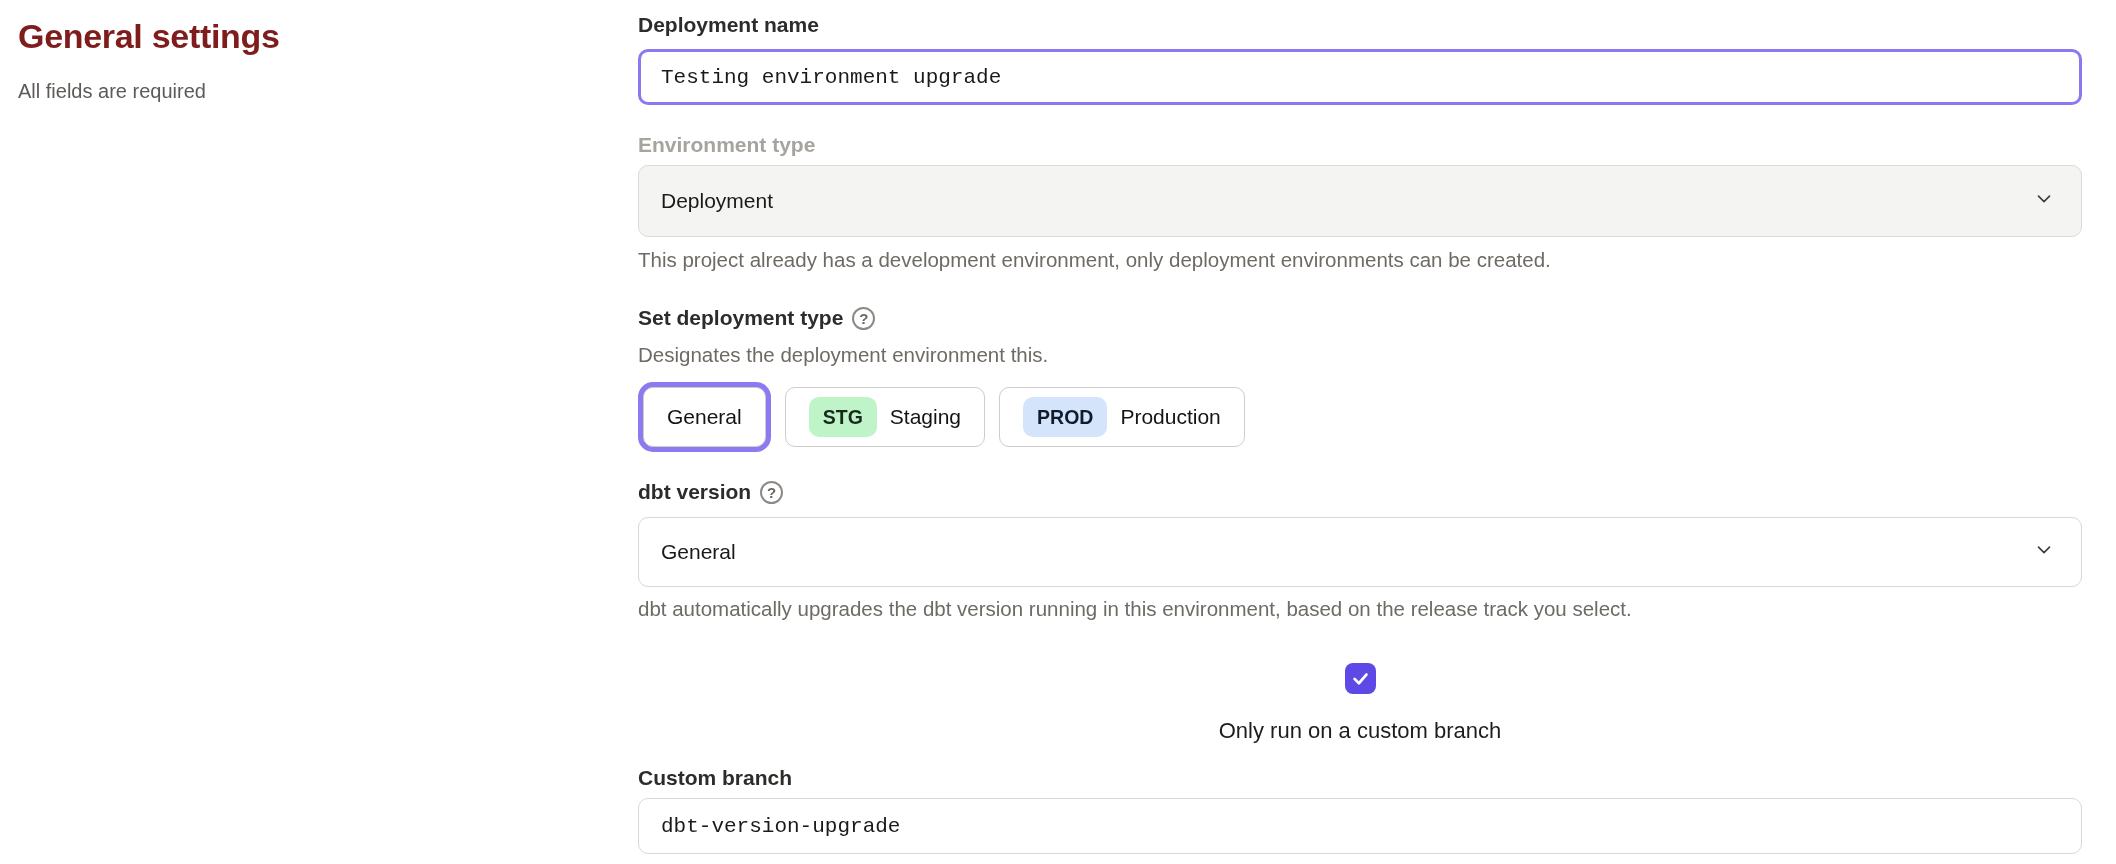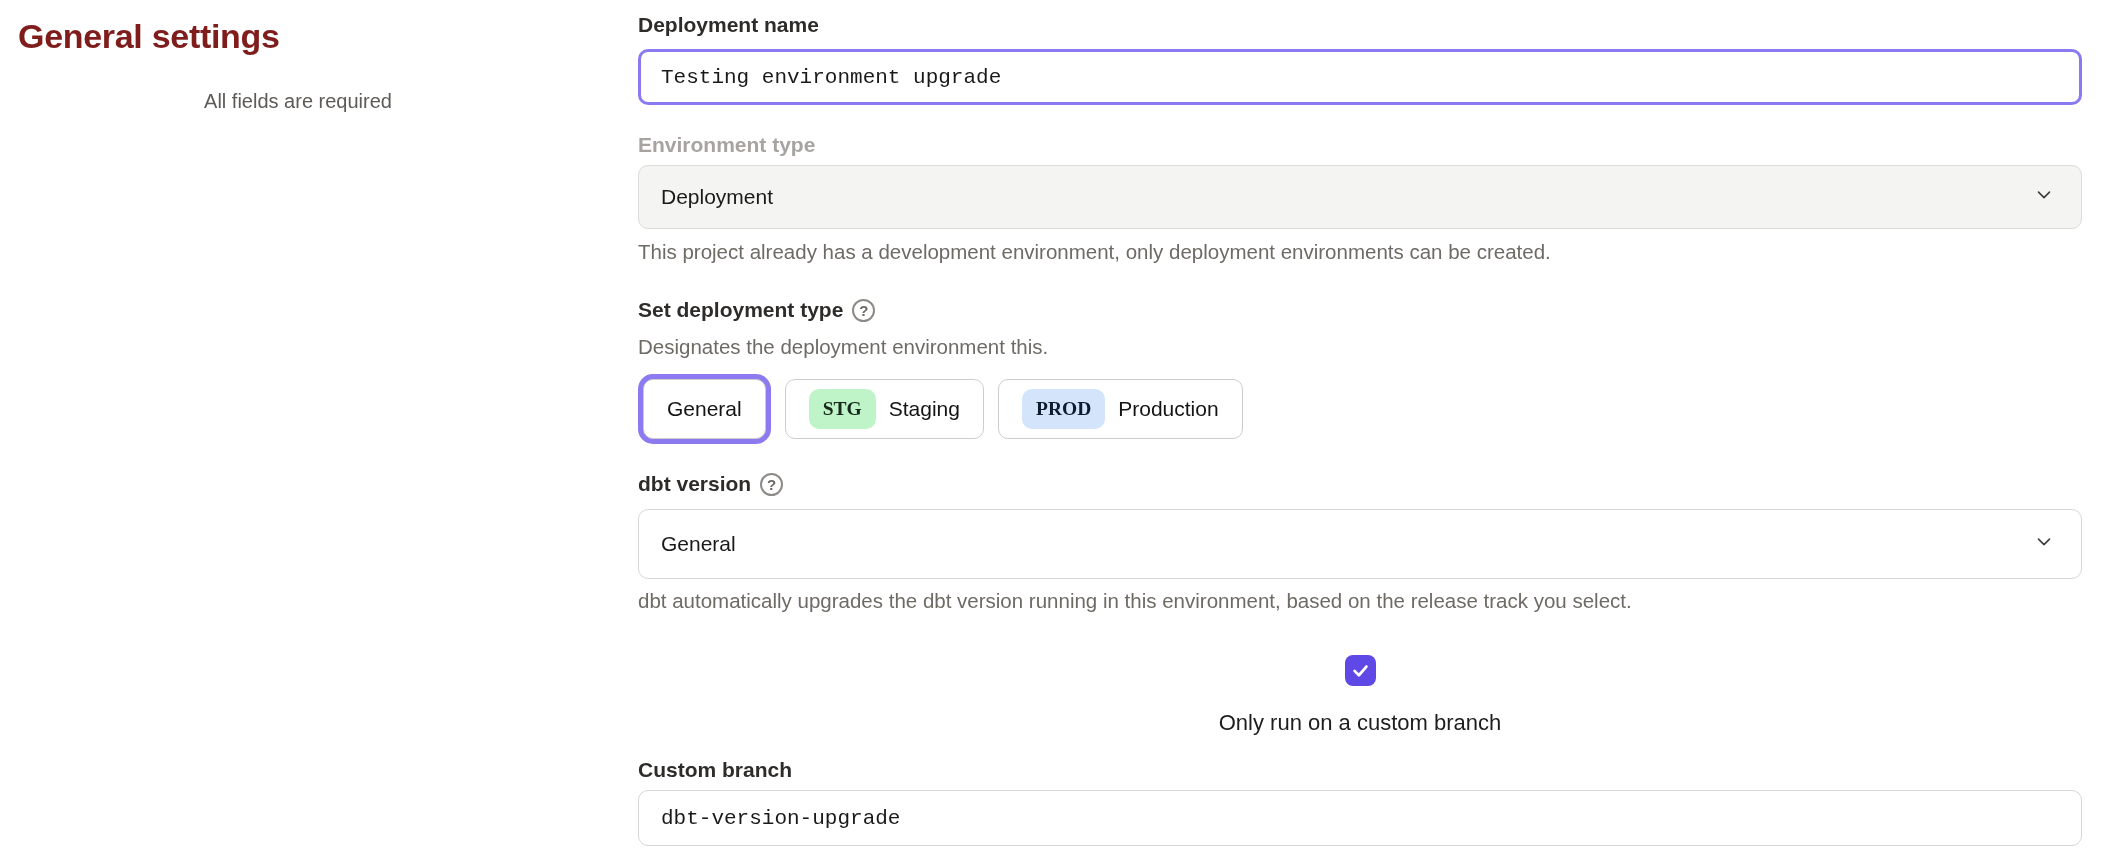--- a/index.html
+++ b/index.html
@@ -19,25 +19,24 @@
     width: 560px;
   }
   .intro h1 {
     font-size: 34px;
     font-weight: 700;
     color: #7f1d1d;
     letter-spacing: -0.3px;
     line-height: 44px;
   }
   .intro .sub {
-    margin-top: 30px;
+    margin-top: 20px;
     font-size: 20px;
     color: #5d5a57;
     line-height: 26px;
-    text-align: center;
   }
 
   
   .form-col {
     position: absolute;
     left: 638px; top: 0;
     width: 1444px;
   }
 
   .field-label {
@@ -79,21 +78,21 @@
     outline: none;
   }
   .text-input.focused {
     border: 3px solid #8a7af2;
     padding: 0 20px;
   }
 
   .select-box {
     position: relative;
     width: 100%;
-    height: 64px;
+    height: 72px;
     margin-top: 6px;
     border: 1px solid #d9d7d4;
     border-radius: 10px;
     background: #ffffff;
     display: flex;
     align-items: center;
     padding: 0 22px;
     font-size: 21px;
     color: #1a1a1a;
     cursor: pointer;
@@ -145,21 +144,20 @@
   }
   .type-badge {
     display: inline-flex;
     align-items: center;
     justify-content: center;
     height: 40px;
     padding: 0 14px;
     border-radius: 10px;
     font-size: 19.5px;
     font-weight: 600;
-    font-family: Liberation Serif, serif;
   }
   .type-badge.stg { background: #bff3c8; color: #17291d; }
   .type-badge.prod { background: #d4e5fb; color: #101c2e; }
 
   .checkbox-row {
     margin-top: 40px;
     display: flex;
     align-items: center;
     gap: 22px;
     cursor: pointer;

